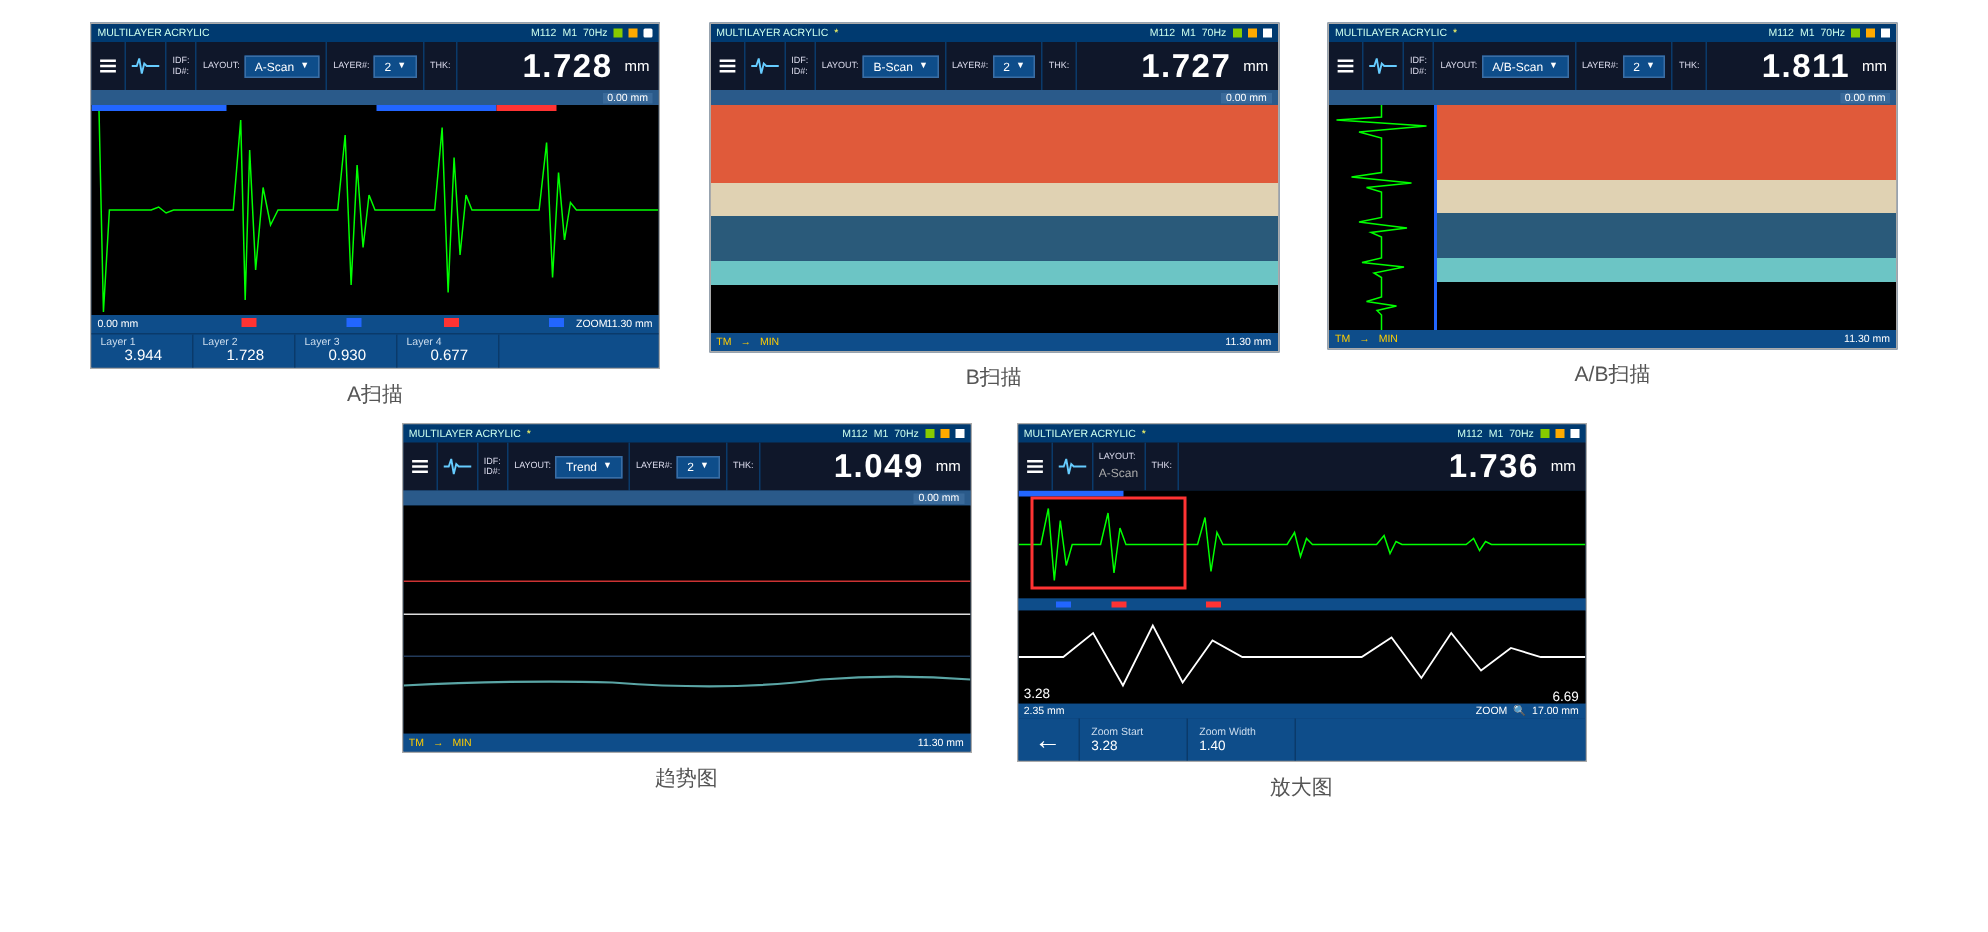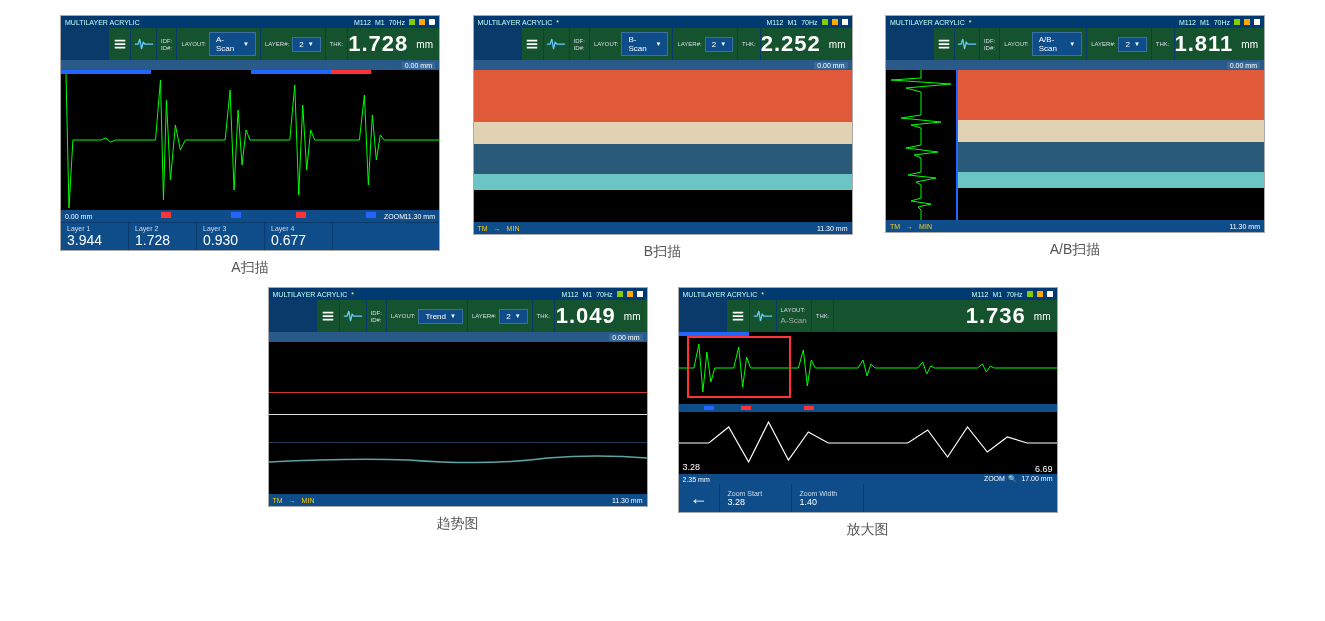--- a/index.html
+++ b/index.html
@@ -49,25 +49,24 @@
     justify-content: space-between;
     padding: 0 4px;
     color: #cfe;
     font-size: 7px;
   }
   .titlebar .left-t { display:flex; gap:4px; align-items:center;}
   .titlebar .right-t{ display:flex; gap:4px; align-items:center;}
   .status-ic { width:6px; height:6px; display:inline-block;}
   .toolbar {
     height: 32px;
-    background: #14532d;
+    background: #0f172a;
     display: flex;
     align-items: stretch;
     color: #fff;
-    margin-left: 48px;
   }
   .menu-btn {
     width: 22px;
     display: flex;
     align-items: center;
     justify-content: center;
     border-right: 1px solid #0a3a6a;
   }
   .menu-btn svg { width: 14px; height: 14px; }
   .wave-ic {
@@ -151,21 +150,21 @@
   .layer-cell {
     border-right:1px solid #0a3a6a;
     padding:2px 6px;
     color:#fff;
     display:flex;
     flex-direction:column;
     font-size:7px;
     min-width:55px;
   }
   .layer-cell .ln { color:#cde; }
-  .layer-cell .lv { font-size:14px; color:#fff;}
+  .layer-cell .lv { font-size:10px; color:#fff;margin-left:16px;}
   
   .stripe { position:absolute; left:0; right:0;}
   .footer-bar {
     height:12px;
     background:#0e4d8a;
     display:flex;
     justify-content:flex-end;
     align-items:center;
     font-size:7px;
     color:#fff;
@@ -357,21 +356,21 @@
             <span class="lbl">LAYER#:</span>
             <span class="val-box">
               <span>2</span>
               <span class="arrow-d">▼</span>
             </span>
           </div>
         <div class="field-stack">
             <span class="lbl">THK:</span>
           </div>
         <div class="thk-group">
-            <span class="thk-val">2.252</span>
+            <span class="thk-val">1.727</span>
             <span class="thk-unit">mm</span>
           </div>
       </div>
       <div class="sub-bar">
           <span class="seg">0.00 mm</span>
         </div>
       <div class="scan-area" style="height:152px">
         <div class="stripe" style="top:0;height:52px;background:#e05a3a"></div>
         <div class="stripe" style="top:52px;height:22px;background:#e0d2b3"></div>
         <div class="stripe" style="top:74px;height:30px;background:#2a5a7a"></div>

